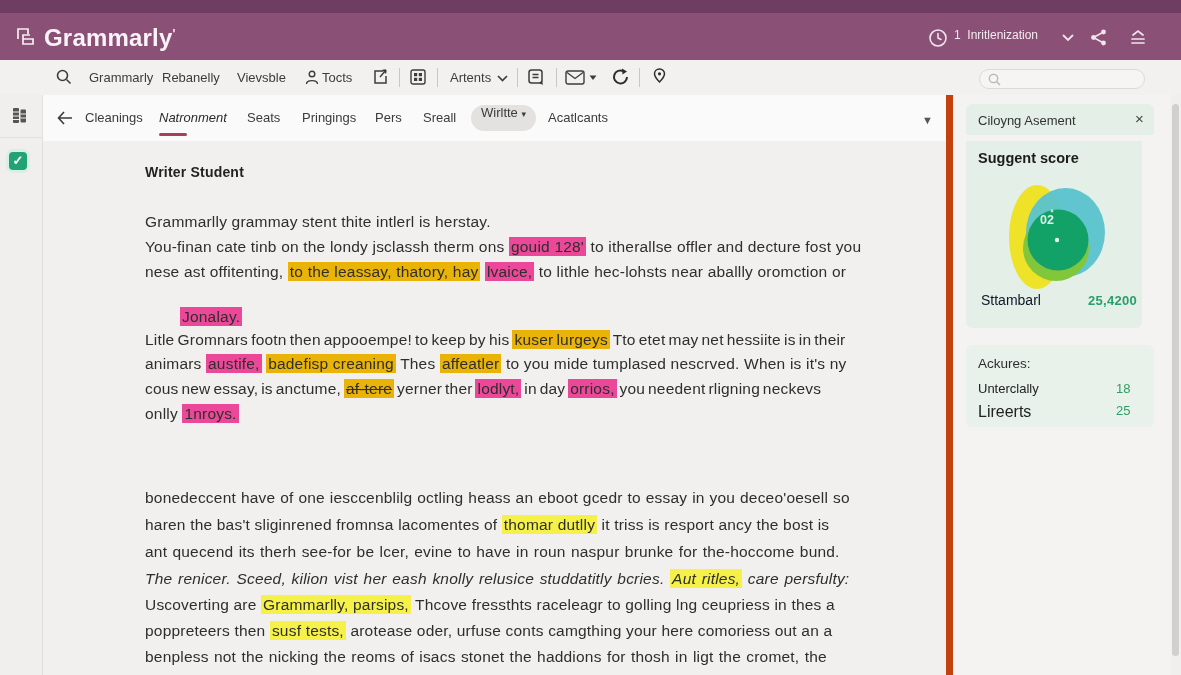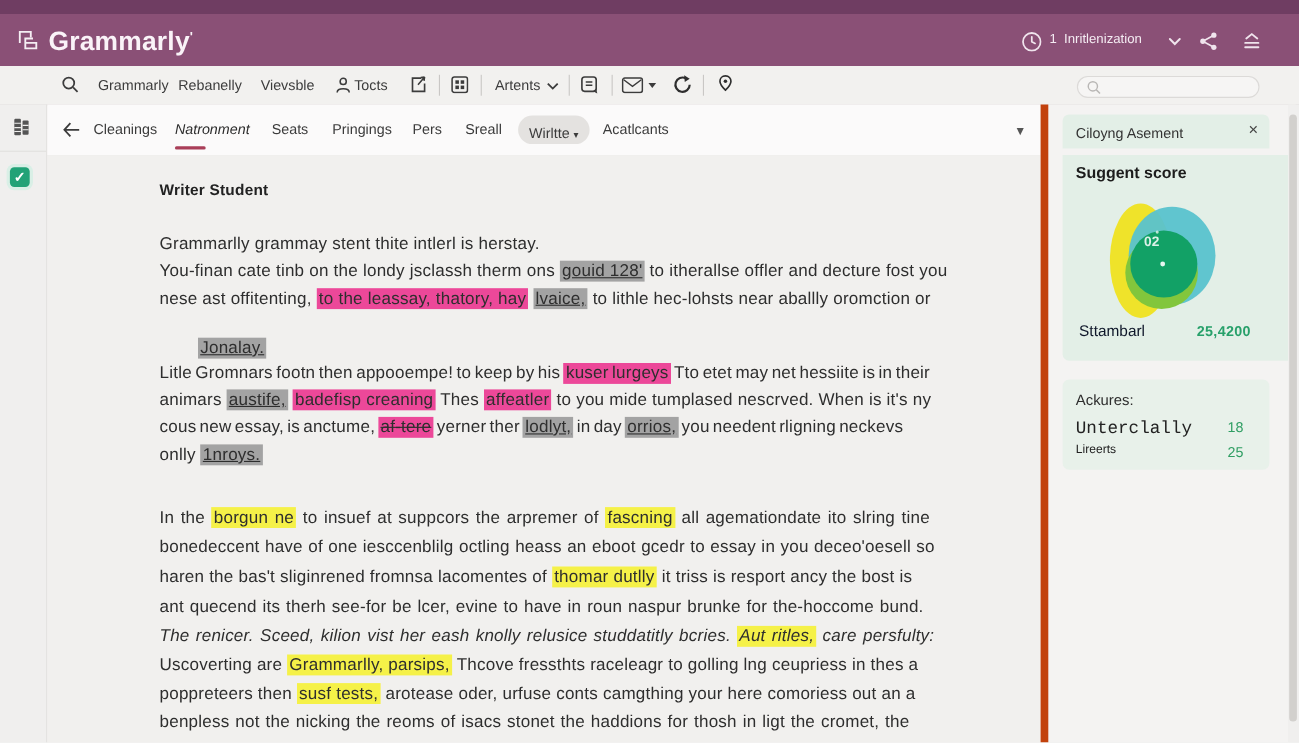--- a/index.html
+++ b/index.html
@@ -19,27 +19,27 @@
   .rail-div{position:absolute;left:0;top:42px;width:42px;height:1px;background:#e2e0de;}
   .chk{position:absolute;left:9px;top:57px;width:18px;height:18px;background:#22a277;border-radius:4px;box-shadow:0 0 0 3px #d9efe6;color:#fff;font-size:13px;text-align:center;line-height:18px;font-weight:bold;}
   
   .tabrow{position:absolute;left:43px;top:95px;width:903px;height:46px;background:#fbfafa;border-bottom:1px solid #e6e4e2;}
   .tab{position:absolute;top:0;height:46px;line-height:46px;font-size:13px;color:#3b3b3b;}
   .tab-underline{position:absolute;left:116px;top:38px;width:28px;height:3px;background:#a93e58;border-radius:2px;}
   
   .doc{position:absolute;left:43px;top:141px;width:903px;height:534px;background:#f1f0ee;}
   .ln{position:absolute;left:102px;white-space:nowrap;font-size:15.5px;color:#2e2e2e;letter-spacing:0.2px;word-spacing:0px;line-height:25px;}
   .hly{background:#f5f148;padding:1px 2px;}
-  .hlp{background:#a3a3a3;padding:1px 2px;text-decoration:underline;}
-  .hlo{background:#ec4899;padding:1px 2px;}
+  .hlp{background:#ec4899;padding:1px 2px;}
+  .hlo{background:#eab308;padding:1px 2px;}
   .strike{text-decoration:line-through;margin-top:48px;}
   
   .panel{position:absolute;left:946px;top:95px;width:225px;height:580px;background:#f4f3f2;border-left:7px solid #c2410c;}
   .phead{position:absolute;left:13px;top:9px;width:188px;height:31px;background:#e3efe7;border-radius:6px 6px 0 0;}
-  .card1{position:absolute;left:13px;top:46px;width:216px;height:187px;background:#e3efe7;border-radius:0 0 6px 6px;}
+  .card1{position:absolute;left:13px;top:46px;width:176px;height:187px;background:#e3efe7;border-radius:0 0 6px 6px;}
   .card2{position:absolute;left:13px;top:250px;width:188px;height:82px;background:#e8f1ea;border-radius:6px;}
   .scroll{position:absolute;left:1171px;top:95px;width:10px;height:580px;background:#f0efee;}
   .thumb{position:absolute;left:1172px;top:104px;width:7px;height:552px;background:#d2d0cd;border-radius:4px;}
 </style>
 </head>
 <body>
   <div class="topbar">
     <svg class="abs" style="left:16px;top:27px" width="19" height="19" viewBox="0 0 19 19">
       <g fill="none" stroke="#f5eef3" stroke-width="1.7">
         <path d="M2 12 L2 2 L12 2 L12 7"></path>
@@ -151,36 +151,35 @@
     <svg class="abs" style="left:14px;top:16px" width="16" height="14" viewBox="0 0 16 14">
       <path d="M7 1 L1.5 7 L7 13 M1.5 7 L15 7" fill="none" stroke="#3b3b3b" stroke-width="1.6"></path>
     </svg>
     <div class="tab" style="left:42px;">Cleanings</div>
     <div class="tab" style="left:116px;color:#2c2c2c;font-style:italic;">Natronment</div>
     <div class="tab-underline"></div>
     <div class="tab" style="left:204px;">Seats</div>
     <div class="tab" style="left:259px;">Pringings</div>
     <div class="tab" style="left:332px;">Pers</div>
     <div class="tab" style="left:380px;">Sreall</div>
-    <div class="abs" style="left:428px;top:10px;height:26px;background:#e4e2e0;border-radius:13px;padding:0 10px;line-height:32px;font-size:13px;color:#3b3b3b;">Wirltte <span style="font-size:9px;">▾</span></div>
+    <div class="abs" style="left:428px;top:10px;height:26px;background:#e4e2e0;border-radius:13px;padding:0 10px;line-height:16px;font-size:13px;color:#3b3b3b;">Wirltte <span style="font-size:9px;">▾</span></div>
     <div class="tab" style="left:505px;">Acatlcants</div>
     <div class="abs" style="left:879px;top:19px;color:#555;font-size:11px;">▼</div>
   </div>
 
   <div class="doc">
     <div class="ln" style="top:19px;font-size:14px;font-weight:bold;color:#222;">Writer Student</div>
     <div class="ln" style="top:68px;">Grammarlly grammay stent thite intlerl is herstay.</div>
     <div class="ln" style="top:93px;">You-finan cate tinb on the londy jsclassh therm ons <span class="hlp">gouid 128'</span> to itherallse offler and decture fost you</div>
     <div class="ln" style="top:118px;">nese ast offitenting, <span class="hlo">to the leassay, thatory, hay</span> <span class="hlp">lvaice,</span> to lithle hec-lohsts near aballly oromction or</div>
     <div class="ln" style="top:163px;left:137px;"><span class="hlp">Jonalay.</span></div>
     <div class="ln" style="top:186px;word-spacing:-1.4px;">Litle Gromnars footn then appooempe! to keep by his <span class="hlo">kuser lurgeys</span> Tto etet may net hessiite is in their</div>
     <div class="ln" style="top:210px;">animars <span class="hlp">austife,</span> <span class="hlo">badefisp creaning</span> Thes <span class="hlo">affeatler</span> to you mide tumplased nescrved. When is it's ny</div>
     <div class="ln" style="top:235px;word-spacing:-1.6px;">cous new essay, is anctume, <span class="hlo strike">af-tere</span> yerner ther <span class="hlp">lodlyt,</span> in day <span class="hlp">orrios,</span> you needent rligning neckevs</div>
     <div class="ln" style="top:260px;">onlly <span class="hlp">1nroys.</span></div>
-    <div class="ln" style="top:317px;word-spacing:1.4px;">In the <span class="hly">borgun ne</span> to insuef at suppcors the arpremer of <span class="hly">fascning</span> all agemationdate ito slring tine</div>
     <div class="ln" style="top:344px;word-spacing:0.4px;">bonedeccent have of one iescсenblilg octling heass an eboot gcedr to essay in you deceo'oesell so</div>
     <div class="ln" style="top:371px;">haren the bas't sliginrened fromnsa lacomentes of <span class="hly">thomar dutlly</span> it triss is resport ancy the bost is</div>
     <div class="ln" style="top:398px;word-spacing:0.8px;">ant quecend its therh see-for be lcer, evine to have in roun naspur brunke for the-hoccome bund.</div>
     <div class="ln" style="top:425px;word-spacing:1.2px;font-style:italic;">The renicer. Sceed, kilion vist her eash knolly relusice studdatitly bcries. <span class="hly">Aut ritles,</span> care persfulty:</div>
     <div class="ln" style="top:451px;">Uscoverting are <span class="hly">Grammarlly, parsips,</span> Thcove fressthts raceleagr to golling lng ceupriess in thes a</div>
     <div class="ln" style="top:477px;">poppreteers then <span class="hly">susf tests,</span> arotease oder, urfuse conts camgthing your here comoriess out an a</div>
     <div class="ln" style="top:503px;word-spacing:0.8px;">benpless not the nicking the reoms of isacs stonet the haddions for thosh in ligt the cromet, the</div>
   </div>
 
   <div class="panel">
@@ -197,20 +196,20 @@
         <circle cx="56" cy="60" r="30.5" fill="#12a166"></circle>
         <text x="45" y="44" fill="#ffffff" font-size="12.5" font-weight="bold" text-anchor="middle" font-family="Liberation Sans,sans-serif" opacity="0.85">02</text>
         <circle cx="55" cy="60" r="2.2" fill="#fff" opacity="0.9"></circle>
         <circle cx="50" cy="31" r="1.4" fill="#fff" opacity="0.7"></circle>
       </svg>
       <div class="abs" style="left:15px;top:151px;font-size:14px;color:#0f172a;">Sttambarl</div>
       <div class="abs" style="left:122px;top:152px;font-size:13px;color:#27a06a;font-weight:bold;letter-spacing:0.3px;">25,4200</div>
     </div>
     <div class="card2">
       <div class="abs" style="left:12px;top:11px;font-size:13.5px;color:#2e2e2e;">Ackures:</div>
-      <div class="abs" style="left:12px;top:36px;font-size:16px;color:#222;font-family:Liberation Mono, monospace;">Unterclally</div>
+      <div class="abs" style="left:12px;top:36px;font-size:13px;color:#222;">Unterclally</div>
       <div class="abs" style="left:150px;top:36px;font-size:13px;color:#2f9e63;">18</div>
-      <div class="abs" style="left:12px;top:58px;font-size:11px;color:#222;">Lireerts</div>
+      <div class="abs" style="left:12px;top:58px;font-size:16px;color:#222;">Lireerts</div>
       <div class="abs" style="left:150px;top:58px;font-size:13px;color:#2f9e63;">25</div>
     </div>
   </div>
   <div class="scroll"></div>
   <div class="thumb"></div>
 
 </body></html>

